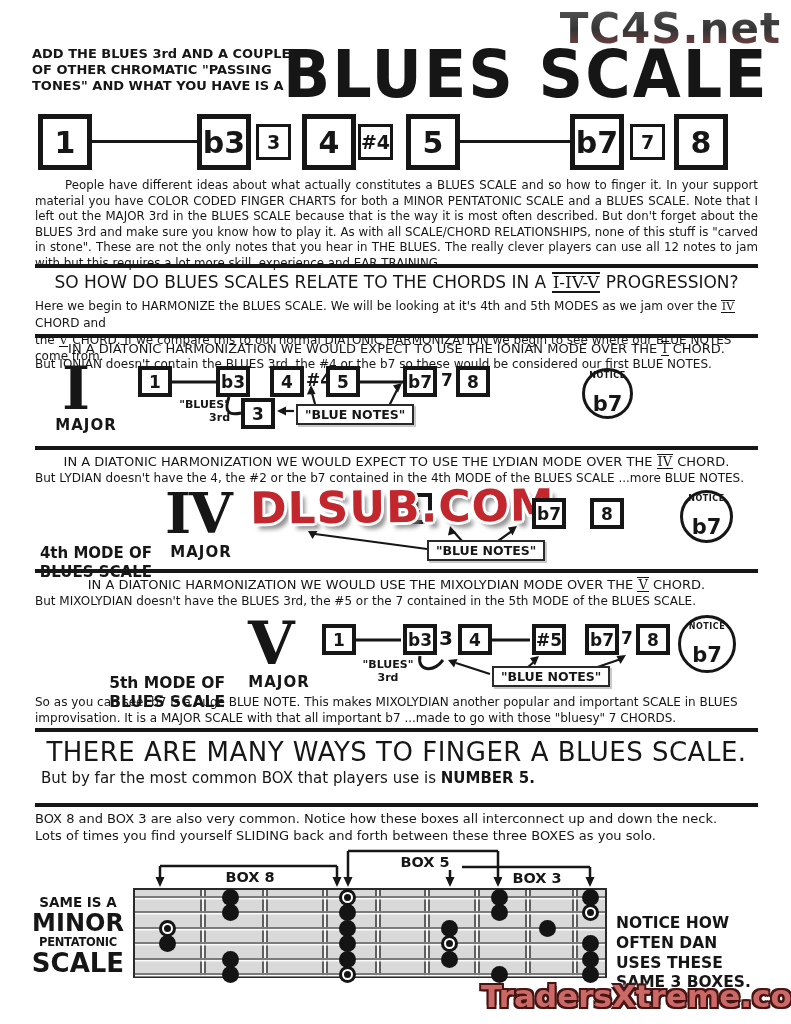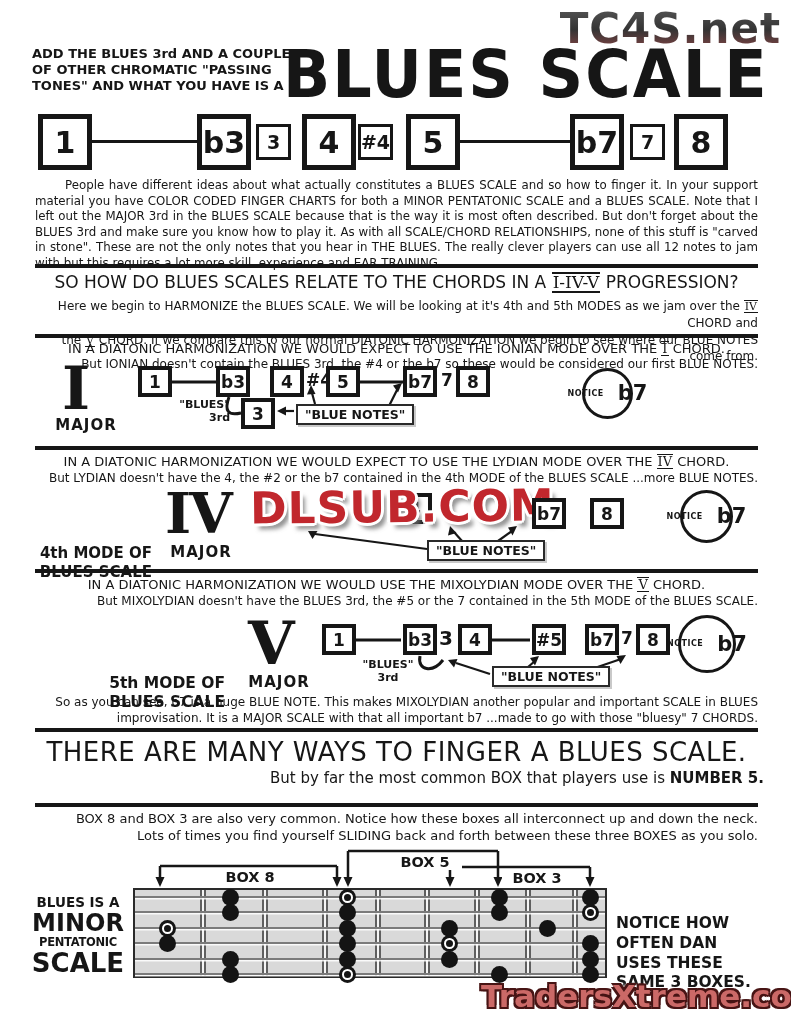--- a/index.html
+++ b/index.html
@@ -14,38 +14,38 @@
         -webkit-background-clip:text;background-clip:text;color:transparent;}
   #intro{left:32px;top:46px;width:262px;font-size:13px;font-weight:700;line-height:1.22;}
   #title{left:283px;top:36px;font-size:62px;font-weight:800;letter-spacing:2px;transform:scaleY(1.06);transform-origin:top left;}
   
   .notebox{position:absolute;display:flex;align-items:center;justify-content:center;background:#fff;
            border:5px solid #161616;font-weight:700;box-sizing:content-box;}
   .bigbox{width:44px;height:46px;font-size:30px;}
   .smallbox{width:29px;height:30px;border-width:3px;font-size:19px;}
   
   .para{position:absolute;left:35px;width:723px;font-size:11.8px;line-height:1.32;text-align:justify;}
-  .center{text-align:right;}
+  .center{text-align:left;}
   .bigq{position:absolute;left:35px;width:723px;text-align:center;font-weight:400;}
   .rn{font-family:"DejaVu Serif",serif;border-top:2px solid #161616;border-bottom:2px solid #161616;
       display:inline-block;line-height:1.02;padding:0 1px;}
   .rn-s{border-width:1.5px;}
   
   .secwrap{position:absolute;left:0;width:791px;}
   .secbox{position:absolute;width:26px;height:23px;border:4px solid #161616;background:#fff;
           display:flex;align-items:center;justify-content:center;font-weight:700;font-size:17px;}
   .inltxt{position:absolute;font-weight:700;font-size:17px;}
   .bigroman{position:absolute;font-family:"DejaVu Serif",serif;font-weight:700;line-height:1;letter-spacing:-2px;}
   .romcap{position:absolute;font-weight:700;font-size:15px;text-align:center;letter-spacing:1px;}
   .leftlab{position:absolute;font-weight:700;font-size:15px;line-height:1.25;text-align:right;margin-top:47px;}
   .small-label{position:absolute;font-size:11px;font-weight:700;line-height:1.15;text-align:center;}
   .bluenotes{position:absolute;border:2px solid #2a2a2a;background:#fff;box-shadow:2px 2px 0 #c9c9c9;
              font-weight:700;font-size:12.5px;padding:1px 7px;white-space:nowrap;}
   .notice{position:absolute;border:3.5px solid #161616;border-radius:50%;background:#fff;
-          display:flex;align-items:center;justify-content:center;line-height:1;gap:14px;}
+          display:flex;flex-direction:column;align-items:center;justify-content:center;line-height:1;gap:14px;}
   .notice .nt{font-size:8px;font-weight:700;letter-spacing:.5px;}
   .notice .nb{font-size:21px;font-weight:800;}
   svg.layer{position:absolute;left:0;top:0;pointer-events:none;}
   
   #dlsub{position:absolute;left:250px;top:-6px;font-size:44px;font-weight:900;letter-spacing:1px;color:#c1272d;z-index:5;
          text-shadow:-2px -2px 0 #fff,2px -2px 0 #fff,-2px 2px 0 #fff,2px 2px 0 #fff,0 3px 0 #fff,0 -3px 0 #fff,-3px 0 0 #fff,3px 0 0 #fff,5px 6px 4px rgba(110,110,110,.75);
          transform:rotate(-.6deg);}
   #txtreme{position:absolute;left:481px;top:133px;font-size:31px;font-weight:800;color:#cb6967;letter-spacing:0;
          text-shadow:-2px -2px 0 #471414,2px -2px 0 #471414,-2px 2px 0 #471414,2px 2px 0 #471414,0 2px 0 #471414,0 -2px 0 #471414,
          -4px 0 3px rgba(255,255,255,.9),4px 0 3px rgba(255,255,255,.9),0 4px 3px rgba(255,255,255,.9);}
@@ -287,21 +287,21 @@
         <div class="dot" style="left: 356px; top: 76px;"></div>
         <div class="dot" style="left: 404px; top: 30px;"></div>
         <div class="dot" style="left: 447px; top: -1px;"></div>
         <div class="dot ring" style="left: 447px; top: 14px;"></div>
         <div class="dot" style="left: 447px; top: 45px;"></div>
         <div class="dot" style="left: 447px; top: 61px;"></div>
         <div class="dot" style="left: 447px; top: 76px;"></div>
       </div>
 
     <div id="figleft">
-      <div class="l0">BLUES IS A</div>
+      <div class="l0">SAME IS A</div>
       <div class="l1">MINOR</div>
       <div class="l2">PENTATONIC</div>
       <div class="l3">SCALE</div>
     </div>
     <div id="figright">
       <div>NOTICE HOW</div>
       <div>OFTEN DAN</div>
       <div>USES THESE</div>
       <div>SAME 3 BOXES.</div>
     </div>

